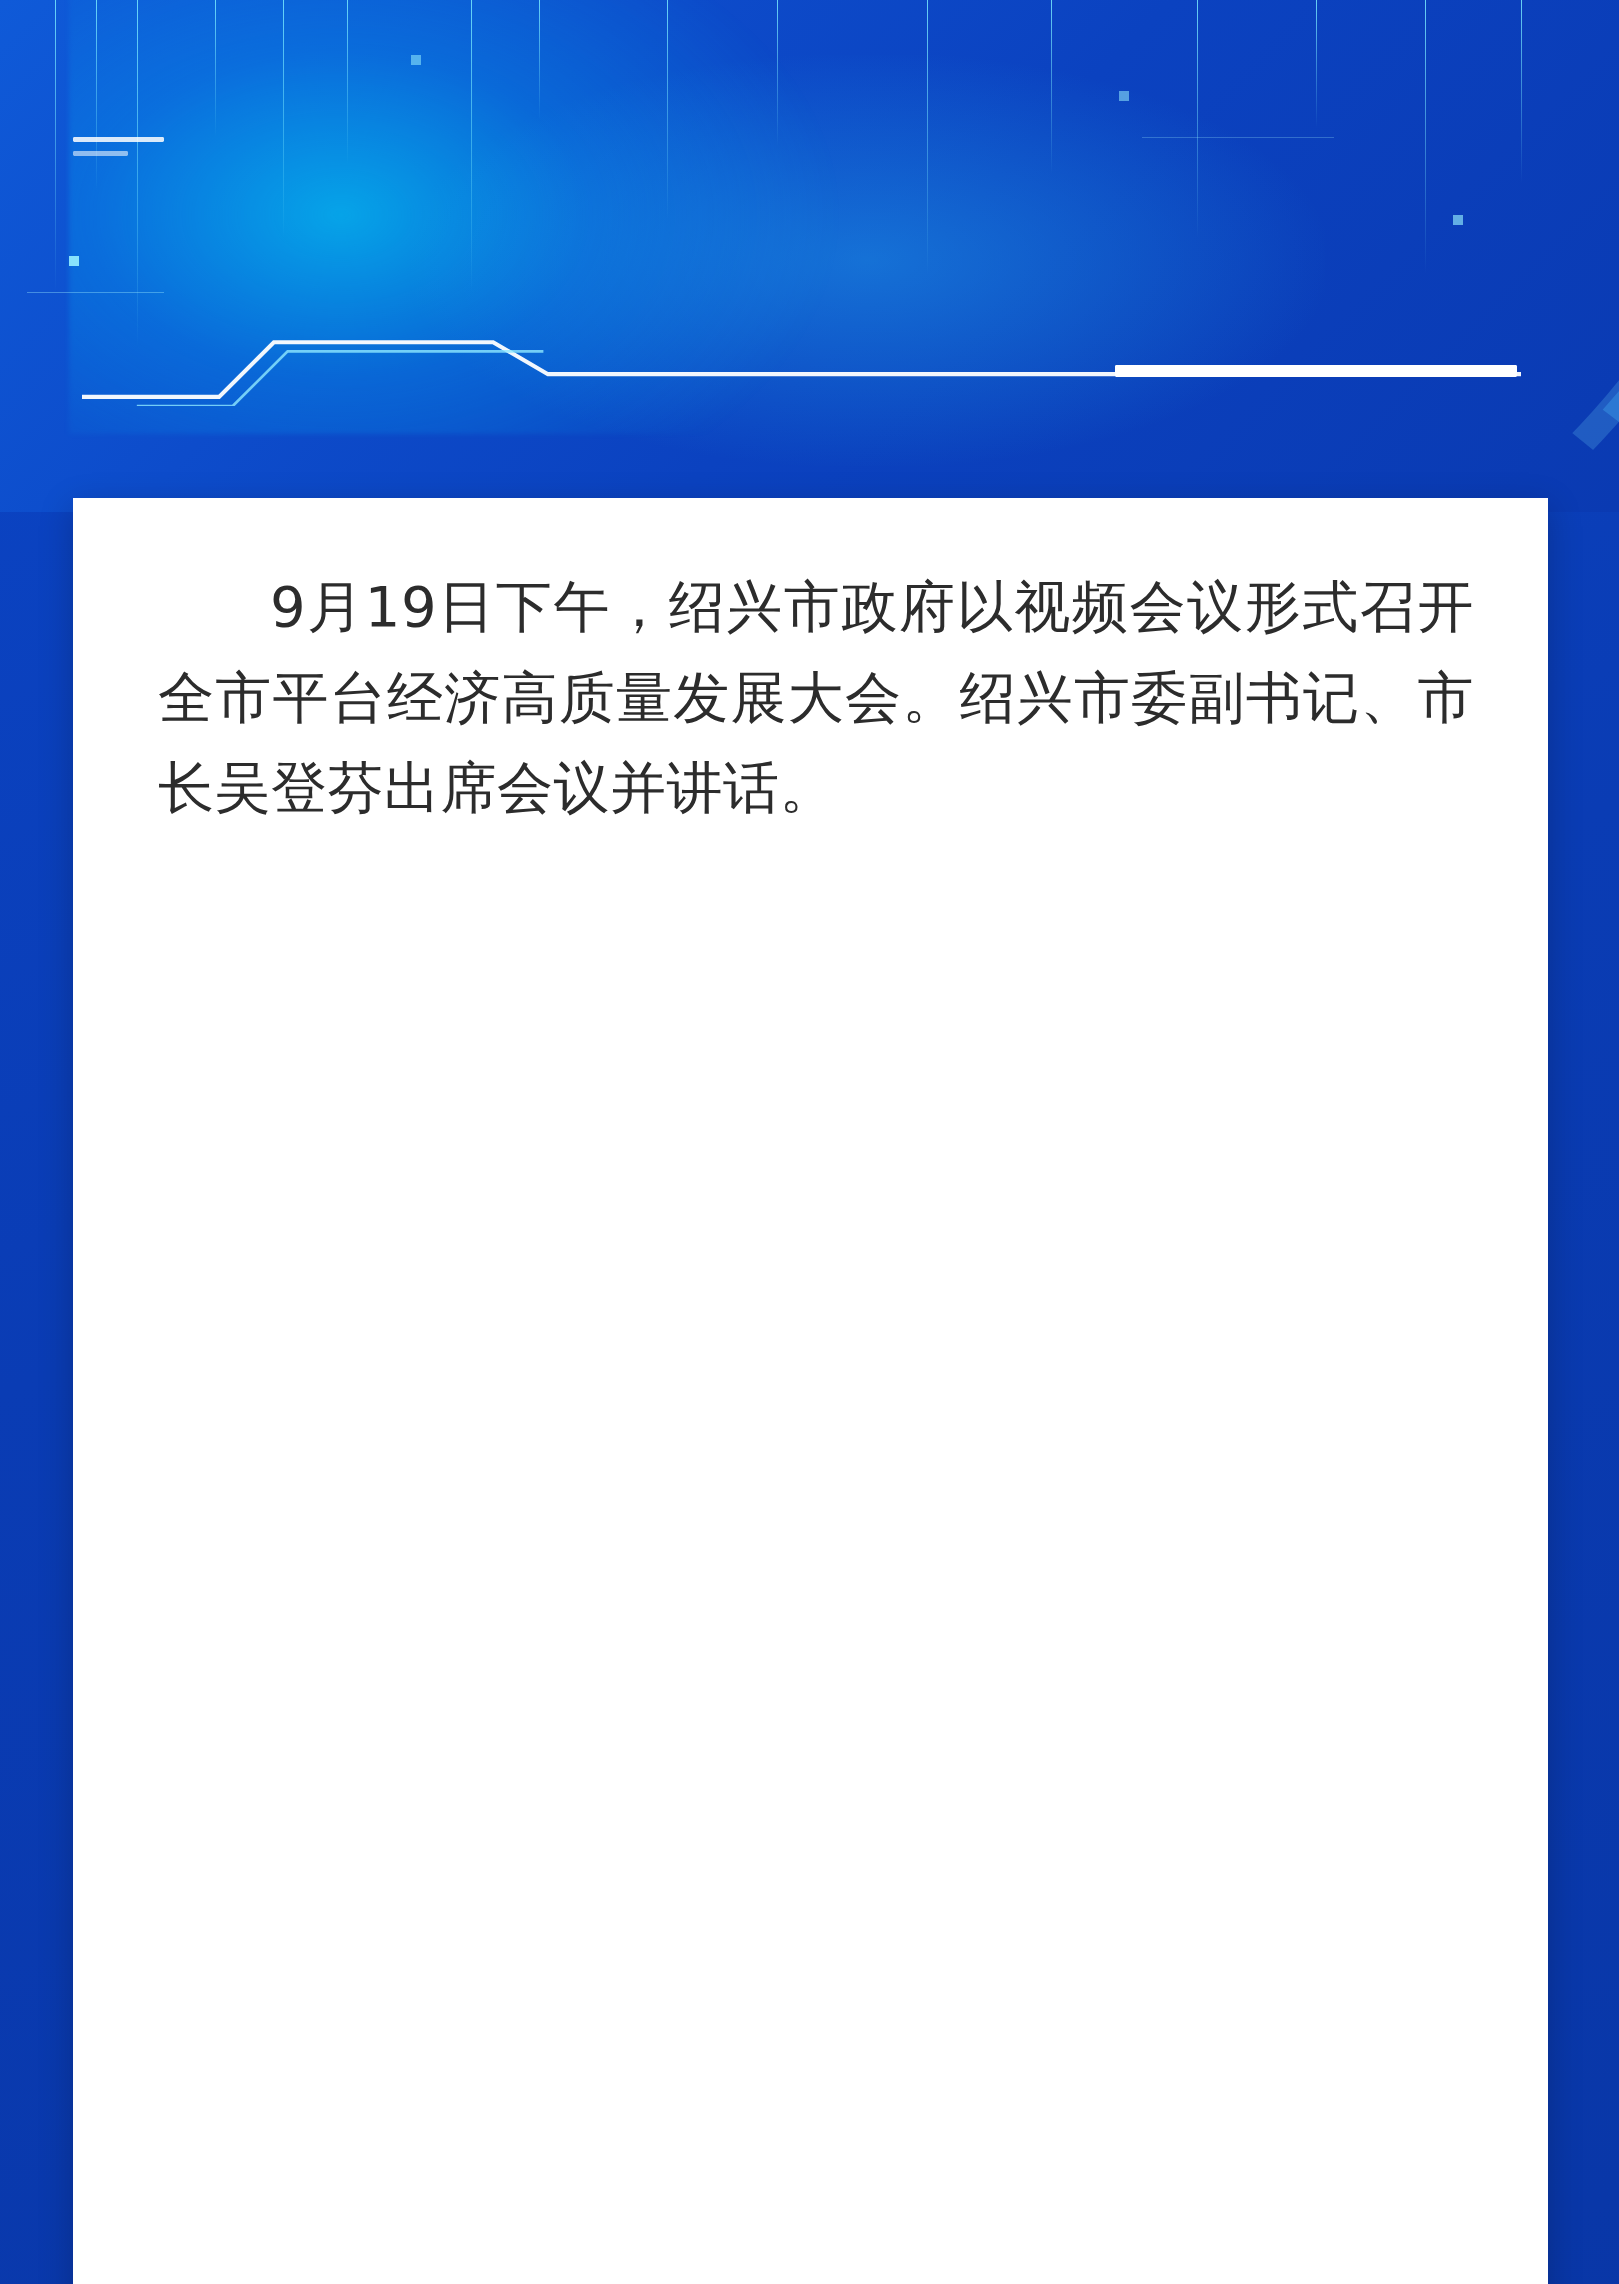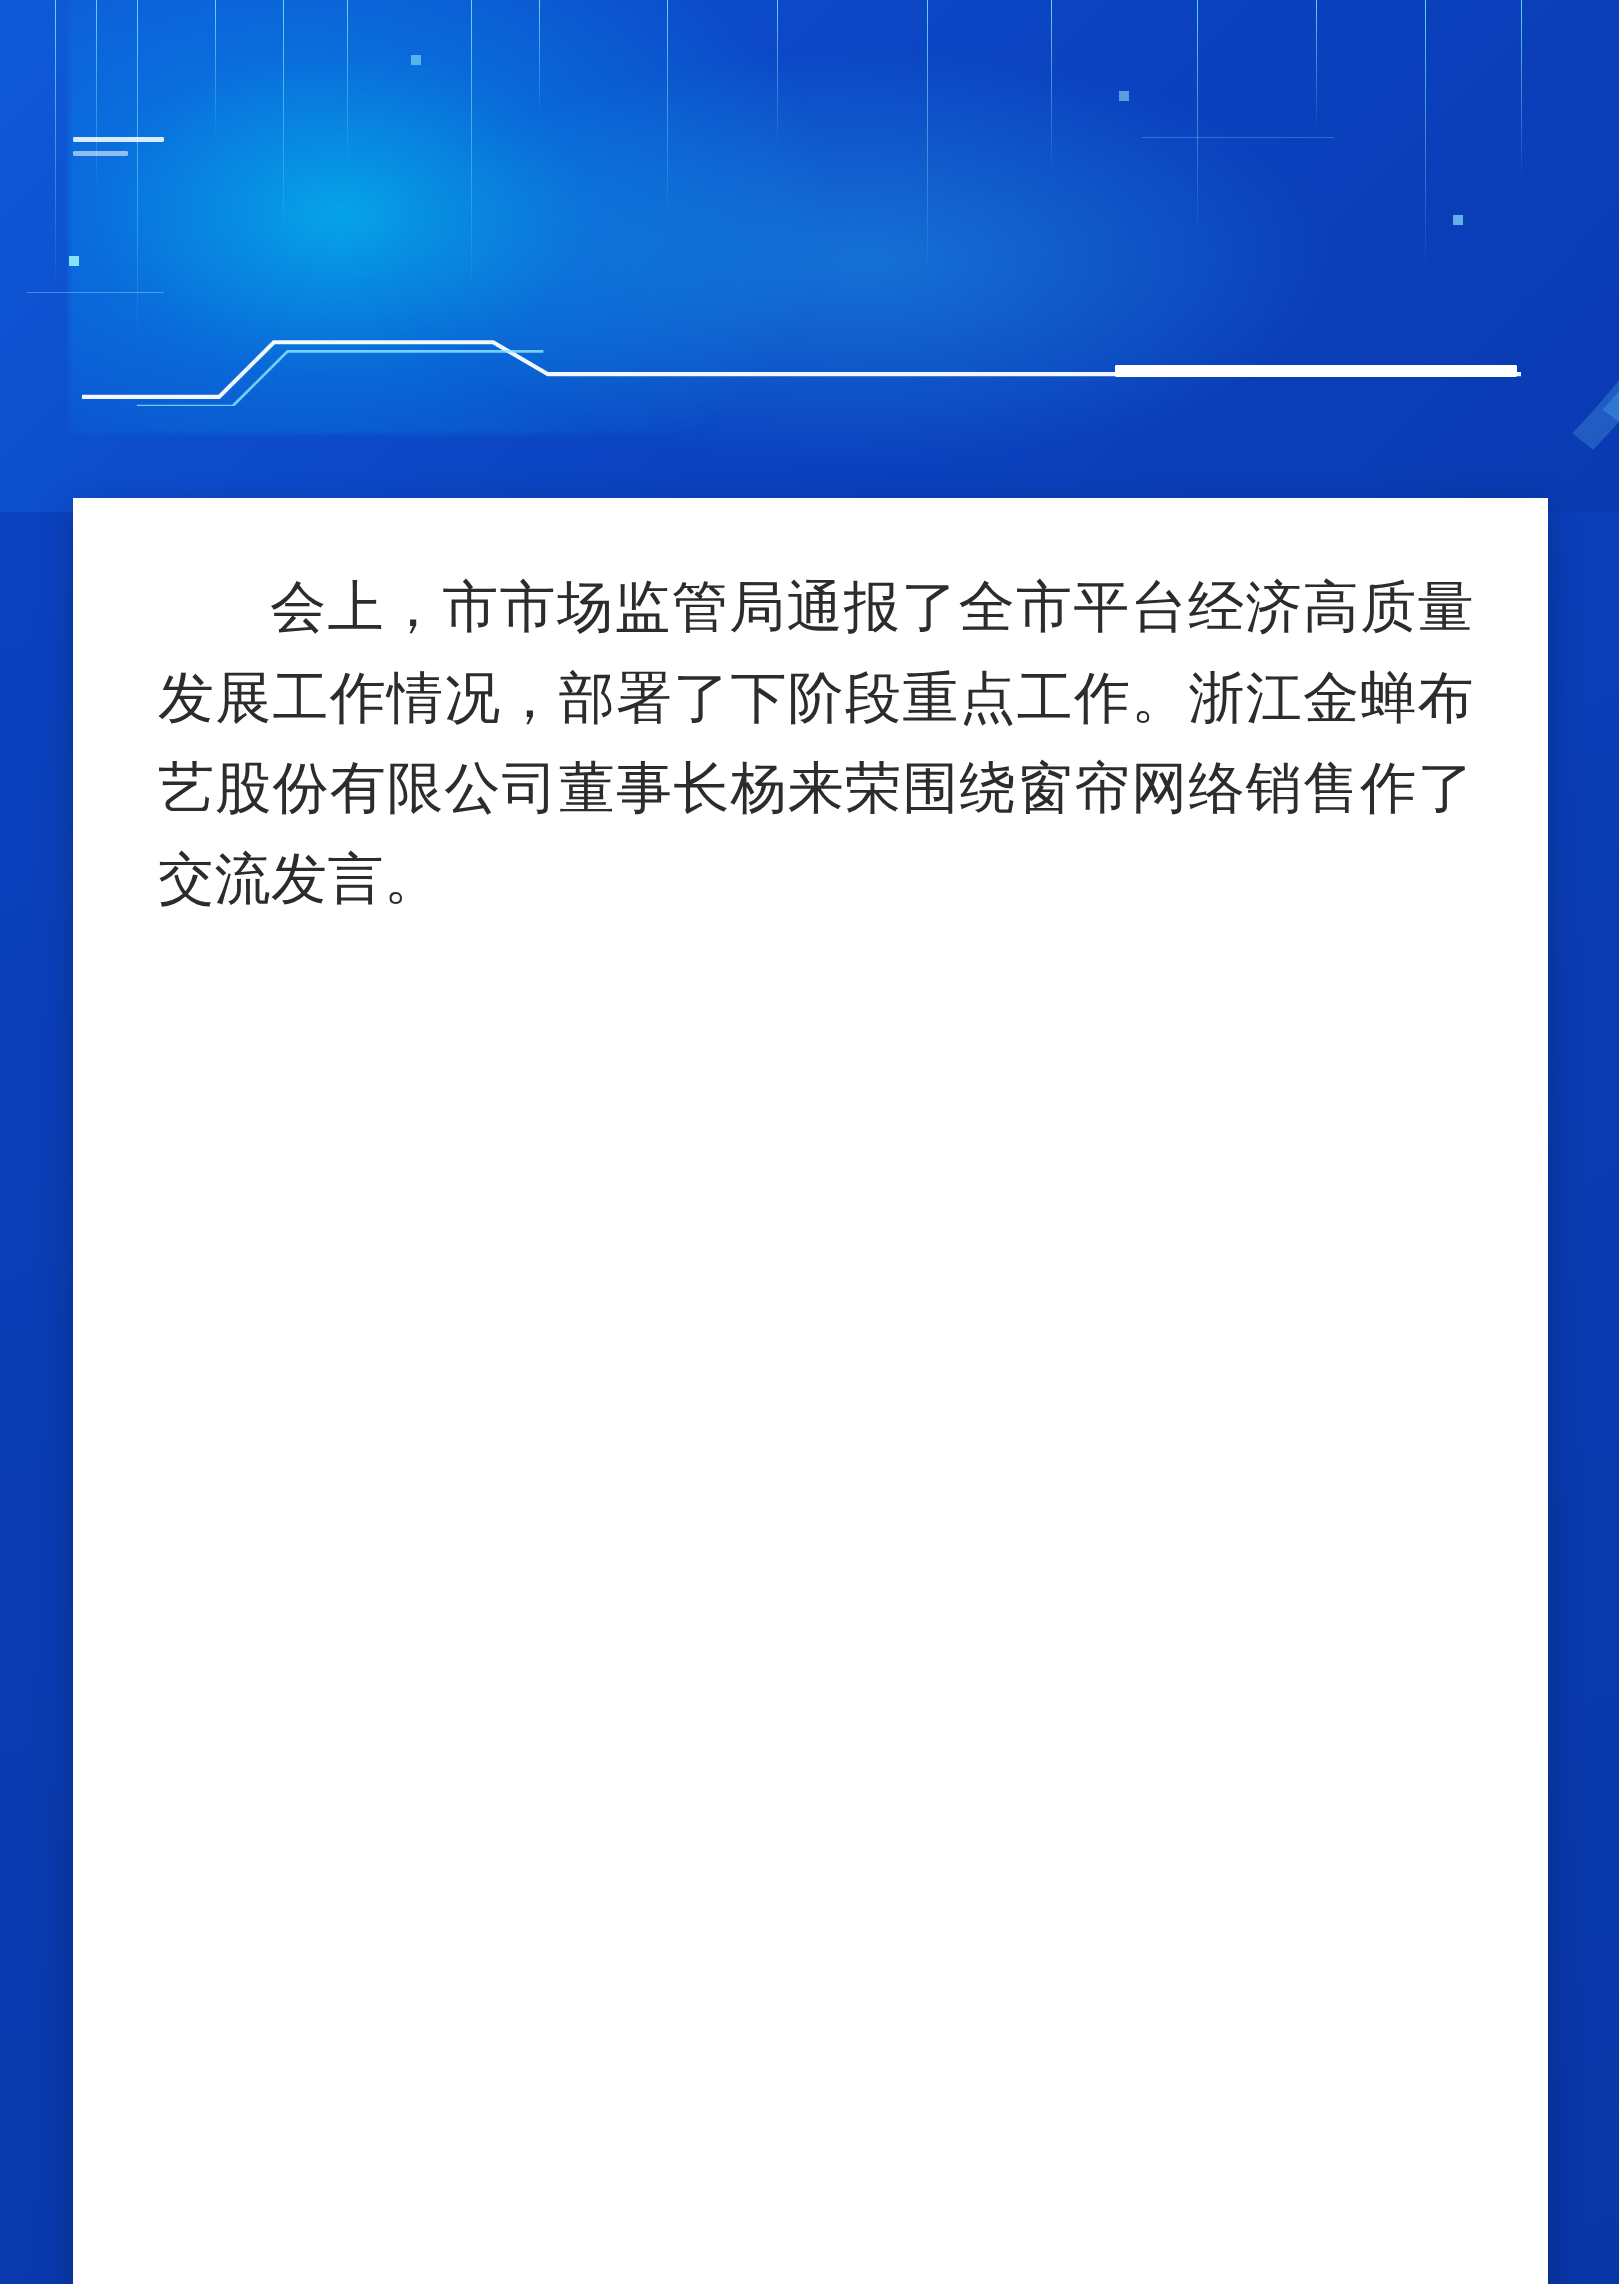--- a/index.html
+++ b/index.html
@@ -181,19 +181,19 @@
     </svg>
 
     <div class="bar-white" style="left:1115px; top:365px; width:402px; height:12px;"></div>
     <div class="bar-white" style="left:73px; top:137px; width:91px; height:4.6px; opacity:.85;"></div>
     <div class="bar-white" style="left:73px; top:151px; width:55px; height:4.6px; opacity:.55;"></div>
   </div>
 
   <div class="card">
 
     <div class="article">
-      <p class="para">会上，市市场监管局通报了全市平台经济高质量发展工作情况，部署了下阶段重点工作。浙江金蝉布艺股份有限公司董事长杨来荣围绕窗帘网络销售作了交流发言。</p>
+      <p class="para">9月19日下午，绍兴市政府以视频会议形式召开全市平台经济高质量发展大会。绍兴市委副书记、市长吴登芬出席会议并讲话。</p>
     </div>
 
   </div>
 
 </div>
 
 
 </body></html>

